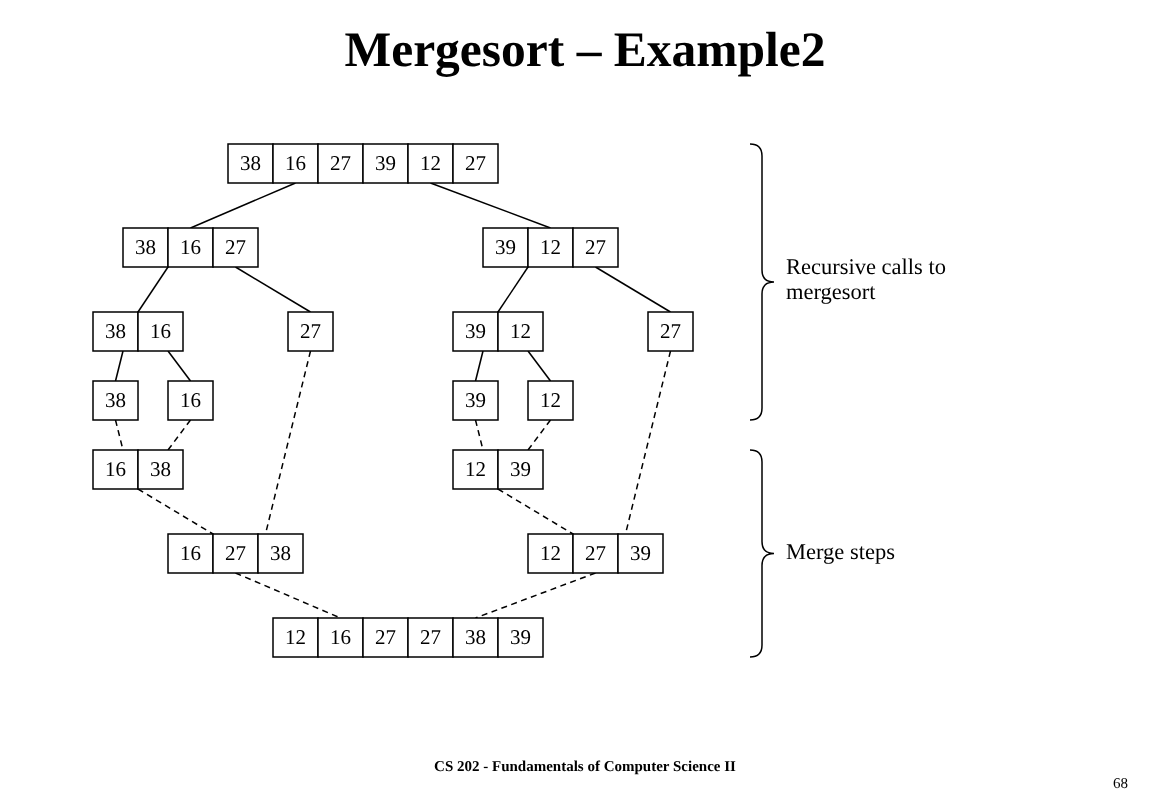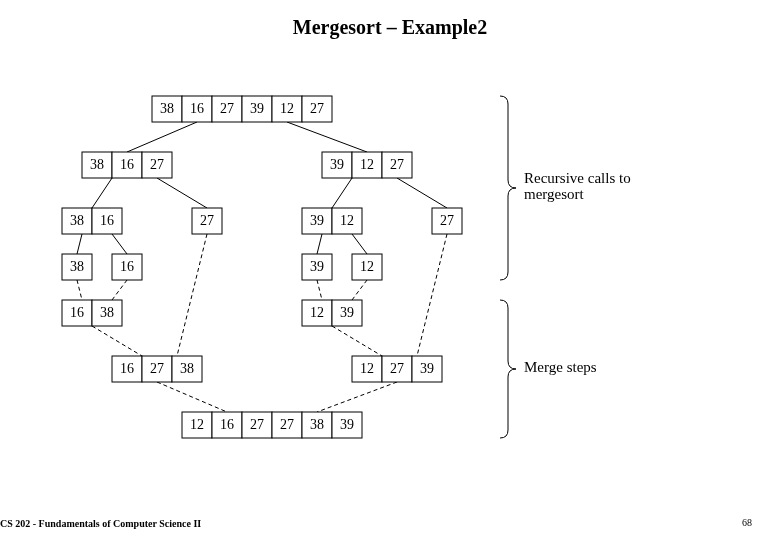--- a/index.html
+++ b/index.html
@@ -1,20 +1,20 @@
 <!DOCTYPE html>
 <html><head>
 <meta charset="utf-8">
 <style>
   html,body{margin:0;padding:0;width:780px;height:540px;background:#fff;font-family:"Times New Roman",serif;color:#000;position:relative;overflow:hidden}
-  .title{position:absolute;top:16px;left:0;right:0;text-align:center;font-size:20px;font-weight:bold}
+  .title{position:absolute;top:16px;left:0;right:0;text-align:center;font-size:33px;font-weight:bold}
   svg{position:absolute;top:0;left:0}
   .cell-text{font:14px "Times New Roman",serif;text-anchor:middle;dominant-baseline:middle}
   .brace-label{font:15px "Times New Roman",serif;dominant-baseline:middle}
-  .footer{position:absolute;left:0;right:0;bottom:11px;font:bold 10px "Times New Roman",serif}
+  .footer{position:absolute;left:0;right:0;bottom:23px;text-align:center;font:bold 10px "Times New Roman",serif}
   .pagenum{position:absolute;right:28px;bottom:12px;font:10px "Times New Roman",serif}
 </style>
 </head>
 <body>
 
 <div class="title">Mergesort – Example2</div>
 
 <svg width="780" height="540">
   <g id="connectors-layer">
       <line x1="197" y1="122" x2="127" y2="152" stroke="#000" stroke-width="1"></line>

